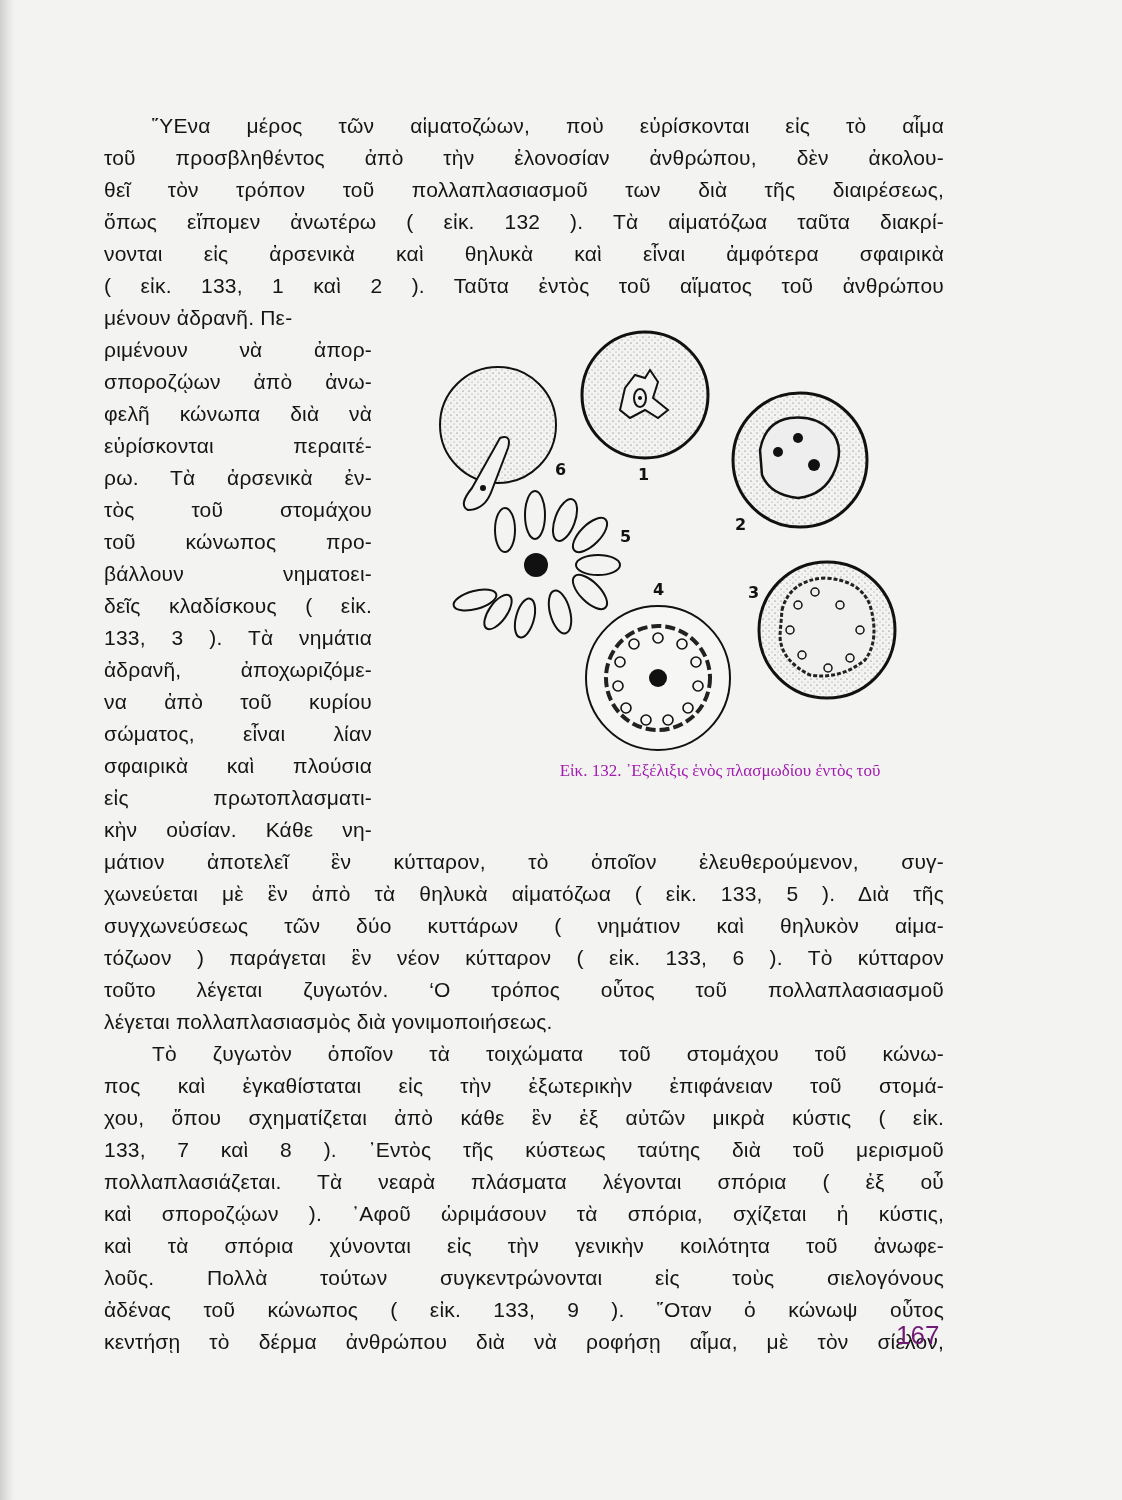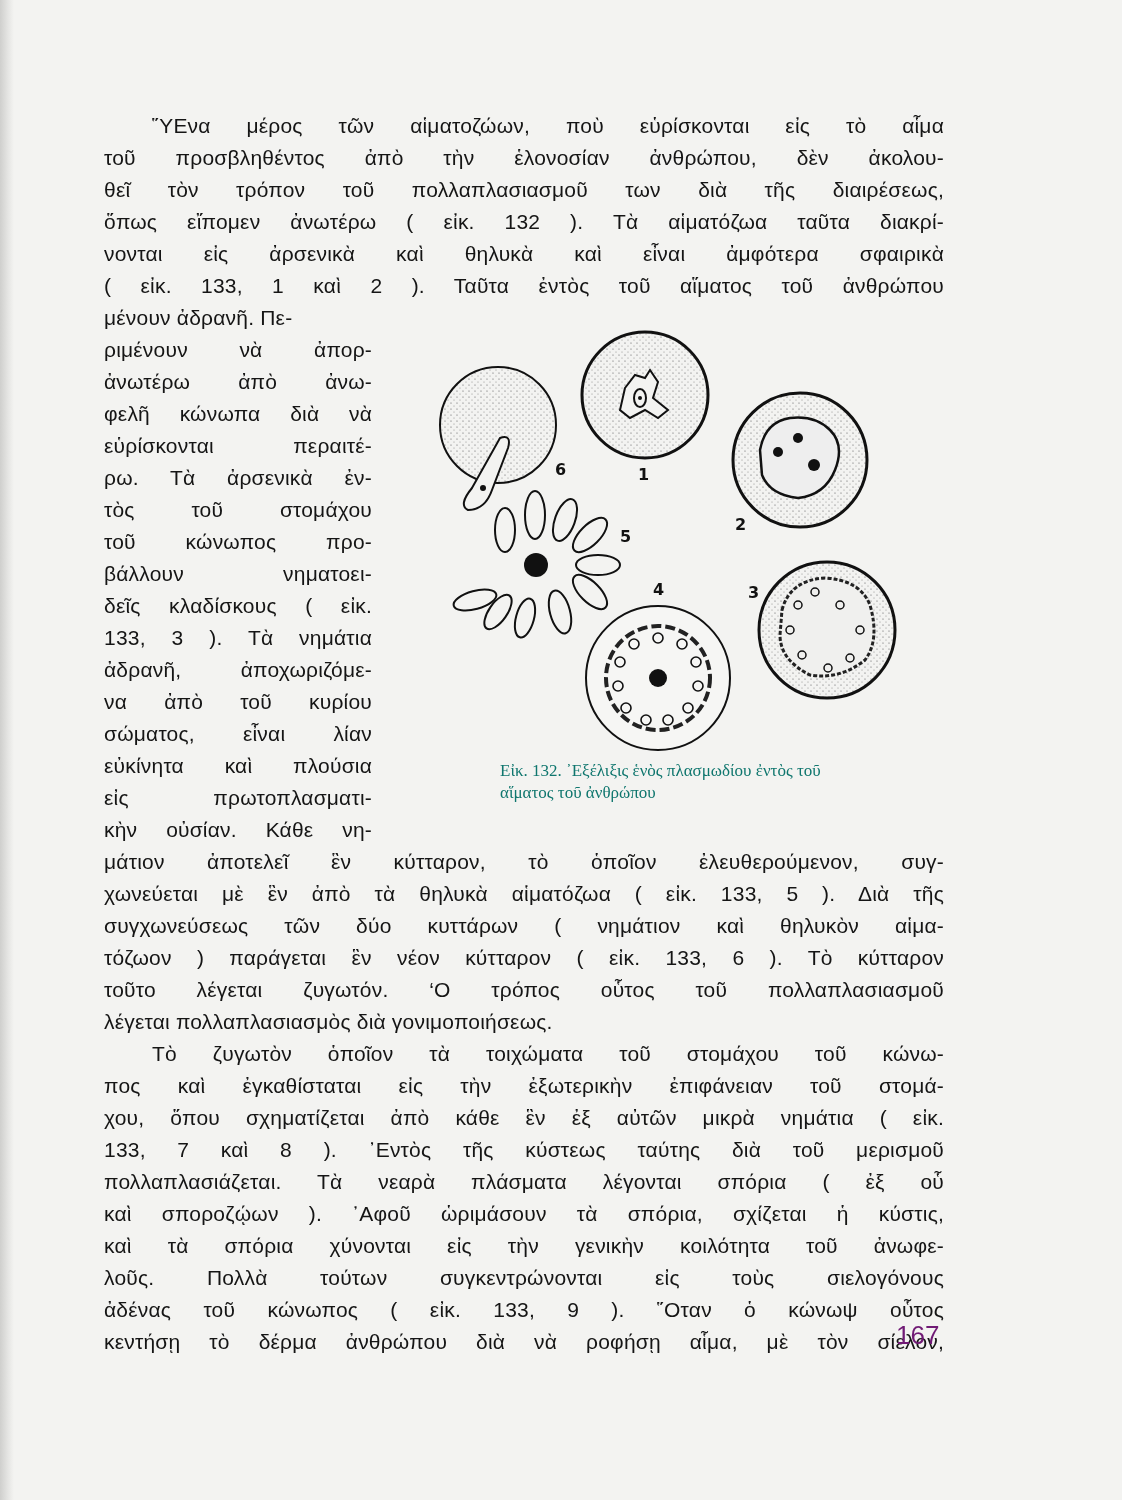--- a/index.html
+++ b/index.html
@@ -21,21 +21,21 @@
     letter-spacing: 0.2px;
   }
   .full { width: 840px; text-align: justify; text-align-last: justify; }
   .narrow { width: 268px; text-align: justify; text-align-last: justify; }
   .indent { padding-left: 48px; box-sizing: border-box; }
   b { font-weight: normal; }
   .figure { position: absolute; left: 420px; top: 330px; width: 540px; height: 430px; }
   .caption {
     position: absolute; left: 500px; top: 760px; width: 440px;
     font-family: "Liberation Serif", "DejaVu Serif", serif;
-    font-size: 17px; line-height: 22px; text-align: left; color: #0f766e;
+    font-size: 17px; line-height: 22px; text-align: center; color: #a21caf;
   }
   .pageno {
     position: absolute; left: 896px; top: 1320px;
     font-size: 26px; color: #701a75;
   }
   .fig-label { font-family: "DejaVu Sans", sans-serif; font-weight: bold; font-size: 16px; fill: #111; }
 </style>
 </head>
 <body>
 
@@ -44,48 +44,48 @@
 <div>
   <div class="line full indent" style="top:110px">ὝΕνα μέρος τῶν αἱματοζώων, ποὺ εὑρίσκονται εἰς τὸ αἷμα</div>
   <div class="line full" style="top:142px">τοῦ προσβληθέντος ἀπὸ τὴν ἑλονοσίαν ἀνθρώπου, δὲν ἀκολου-</div>
   <div class="line full" style="top:174px">θεῖ τὸν τρόπον τοῦ πολλαπλασιασμοῦ των διὰ τῆς διαιρέσεως,</div>
   <div class="line full" style="top:206px">ὅπως εἴπομεν ἀνωτέρω ( εἰκ. 132 ). Τὰ αἱματόζωα ταῦτα διακρί-</div>
   <div class="line full" style="top:238px">νονται εἰς ἀρσενικὰ καὶ θηλυκὰ καὶ εἶναι ἀμφότερα σφαιρικὰ</div>
   <div class="line full" style="top:270px">( εἰκ. 133, 1 καὶ 2 ). Ταῦτα ἐντὸς τοῦ αἵματος τοῦ ἀνθρώπου</div>
   <div class="line" style="top:302px">μένουν ἀδρανῆ. Πε-</div>
 
   <div class="line narrow" style="top:334px">ριμένουν νὰ ἀπορ-</div>
-  <div class="line narrow" style="top:366px">ἀνωτέρω ἀπὸ ἀνω-</div>
+  <div class="line narrow" style="top:366px">σποροζῴων ἀπὸ ἀνω-</div>
   <div class="line narrow" style="top:398px">φελῆ κώνωπα διὰ νὰ</div>
   <div class="line narrow" style="top:430px">εὑρίσκονται περαιτέ-</div>
   <div class="line narrow" style="top:462px">ρω. Τὰ ἀρσενικὰ ἐν-</div>
   <div class="line narrow" style="top:494px">τὸς τοῦ στομάχου</div>
   <div class="line narrow" style="top:526px">τοῦ κώνωπος προ-</div>
   <div class="line narrow" style="top:558px">βάλλουν νηματοει-</div>
   <div class="line narrow" style="top:590px">δεῖς κλαδίσκους ( εἰκ.</div>
   <div class="line narrow" style="top:622px">133, 3 ). Τὰ νημάτια</div>
   <div class="line narrow" style="top:654px">ἀδρανῆ, ἀποχωριζόμε-</div>
   <div class="line narrow" style="top:686px">να ἀπὸ τοῦ κυρίου</div>
   <div class="line narrow" style="top:718px">σώματος, εἶναι λίαν</div>
-  <div class="line narrow" style="top:750px">εὐκίνητα καὶ πλούσια</div>
+  <div class="line narrow" style="top:750px">σφαιρικὰ καὶ πλούσια</div>
   <div class="line narrow" style="top:782px">εἰς πρωτοπλασματι-</div>
   <div class="line narrow" style="top:814px">κὴν οὐσίαν. Κάθε νη-</div>
 
   <div class="line full" style="top:846px">μάτιον ἀποτελεῖ ἓν κύτταρον, τὸ ὁποῖον ἐλευθερούμενον, συγ-</div>
   <div class="line full" style="top:878px">χωνεύεται μὲ ἓν ἀπὸ τὰ θηλυκὰ αἱματόζωα ( εἰκ. 133, 5 ). Διὰ τῆς</div>
   <div class="line full" style="top:910px">συγχωνεύσεως τῶν δύο κυττάρων ( νημάτιον καὶ θηλυκὸν αἱμα-</div>
   <div class="line full" style="top:942px">τόζωον ) παράγεται ἓν νέον κύτταρον ( εἰκ. 133, 6 ). Τὸ κύτταρον</div>
   <div class="line full" style="top:974px"><span>τοῦτο λέγεται </span><b>ζυγωτόν.</b><span> ‘Ο τρόπος οὗτος τοῦ πολλαπλασιασμοῦ</span></div>
   <div class="line" style="top:1006px"><span>λέγεται </span><b>πολλαπλασιασμὸς διὰ γονιμοποιήσεως.</b></div>
 </div>
 
 <div>
   <div class="line full indent" style="top:1038px">Τὸ ζυγωτὸν ὁποῖον τὰ τοιχώματα τοῦ στομάχου τοῦ κώνω-</div>
   <div class="line full" style="top:1070px">πος καὶ ἐγκαθίσταται εἰς τὴν ἐξωτερικὴν ἐπιφάνειαν τοῦ στομά-</div>
-  <div class="line full" style="top:1102px">χου, ὅπου σχηματίζεται ἀπὸ κάθε ἓν ἐξ αὐτῶν μικρὰ νημάτια ( εἰκ.</div>
+  <div class="line full" style="top:1102px">χου, ὅπου σχηματίζεται ἀπὸ κάθε ἓν ἐξ αὐτῶν μικρὰ κύστις ( εἰκ.</div>
   <div class="line full" style="top:1134px">133, 7 καὶ 8 ). ᾿Εντὸς τῆς κύστεως ταύτης διὰ τοῦ μερισμοῦ</div>
   <div class="line full" style="top:1166px"><span>πολλαπλασιάζεται. Τὰ νεαρὰ πλάσματα λέγονται </span><b>σπόρια</b><span> ( ἐξ οὗ</span></div>
   <div class="line full" style="top:1198px">καὶ σποροζῴων ). ᾿Αφοῦ ὡριμάσουν τὰ σπόρια, σχίζεται ἡ κύστις,</div>
   <div class="line full" style="top:1230px">καὶ τὰ σπόρια χύνονται εἰς τὴν γενικὴν κοιλότητα τοῦ ἀνωφε-</div>
   <div class="line full" style="top:1262px">λοῦς. Πολλὰ τούτων συγκεντρώνονται εἰς τοὺς σιελογόνους</div>
   <div class="line full" style="top:1294px">ἀδένας τοῦ κώνωπος ( εἰκ. 133, 9 ). ῞Οταν ὁ κώνωψ οὗτος</div>
   <div class="line full" style="top:1326px">κεντήσῃ τὸ δέρμα ἀνθρώπου διὰ νὰ ροφήσῃ αἷμα, μὲ τὸν σίελον,</div>
 </div>
 
 <svg class="figure" viewBox="0 0 540 430">
@@ -167,16 +167,15 @@
   <g>
     <circle cx="78" cy="95" r="58" fill="url(#stip)" stroke="#111" stroke-width="2"></circle>
     <path d="M80 108 Q92 104 88 118 L72 160 Q65 180 48 180 Q38 175 52 158 Z" fill="#f3f3f1" stroke="#111" stroke-width="2"></path>
     <circle cx="63" cy="158" r="3" fill="#111"></circle>
   </g>
   <text class="fig-label" x="135" y="145">6</text>
 </svg>
 
 <div class="caption">
   <div>Εἰκ. 132. ᾿Εξέλιξις ἑνὸς πλασμωδίου ἐντὸς τοῦ</div>
-  <div>αἵματος τοῦ ἀνθρώπου</div>
 </div>
 
 <div class="pageno">167</div>
 
 </body></html>

